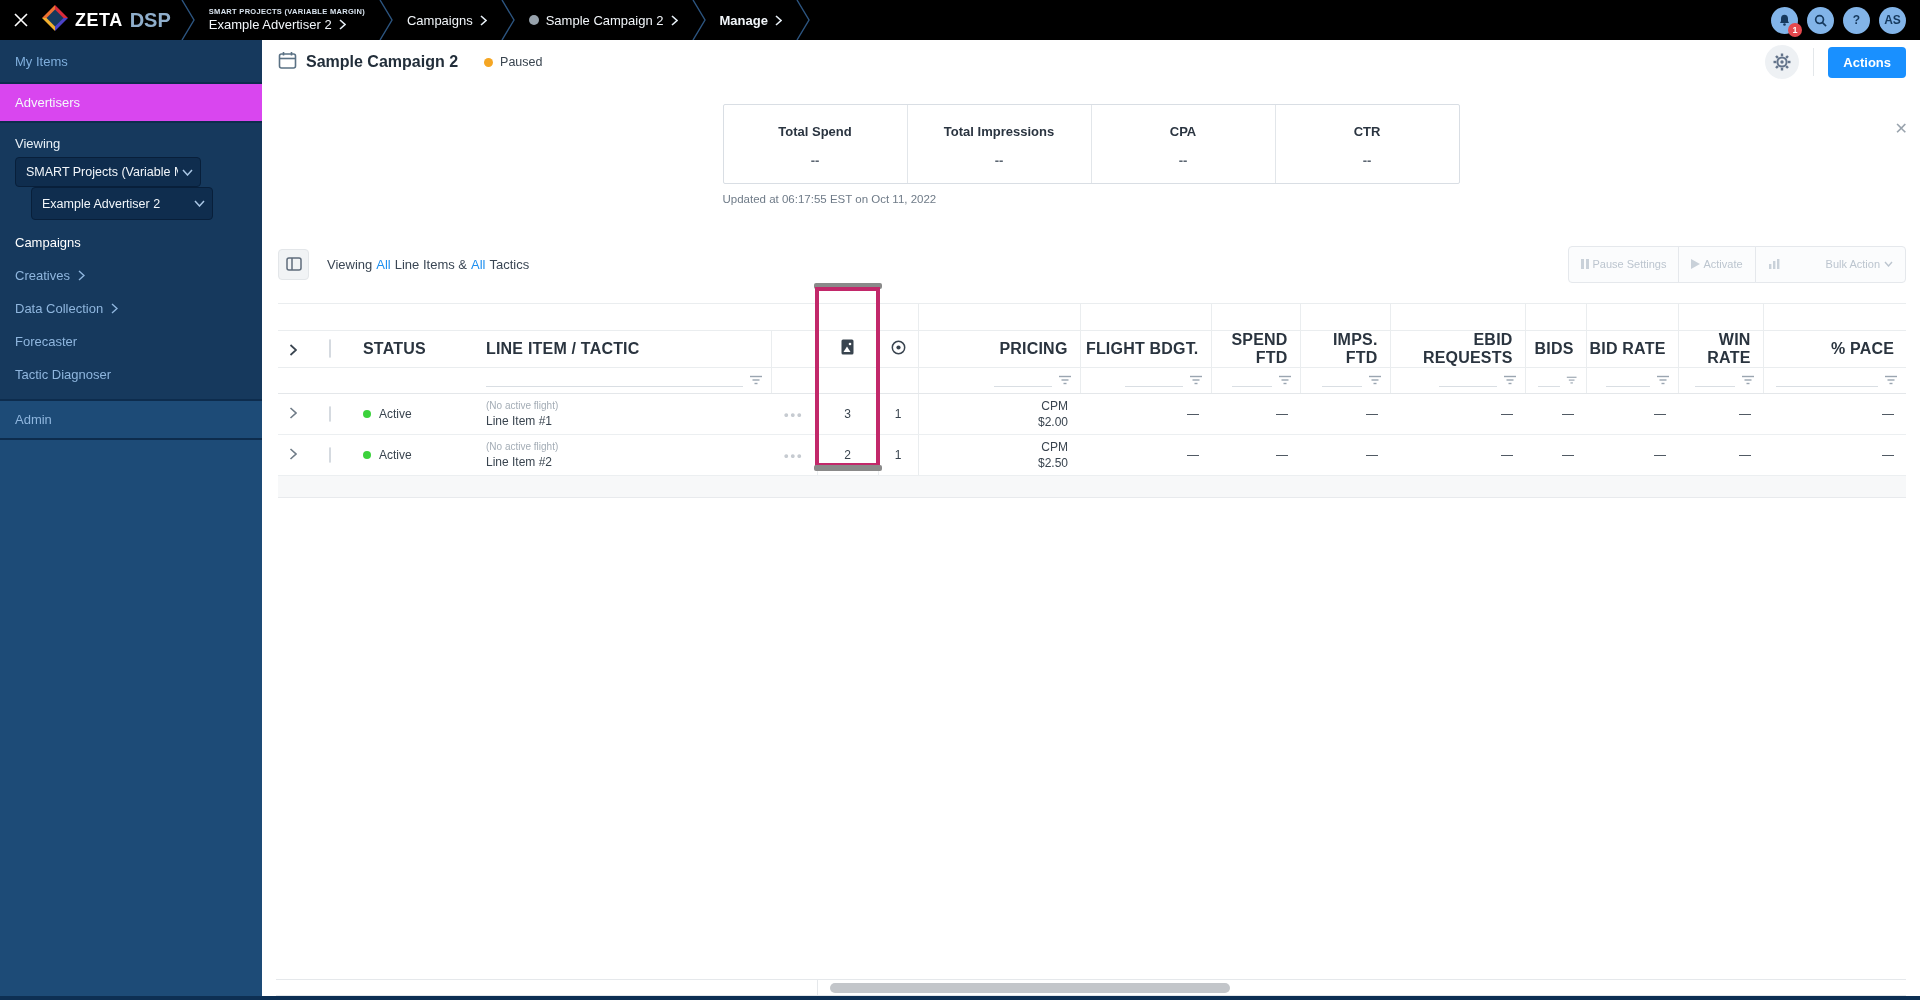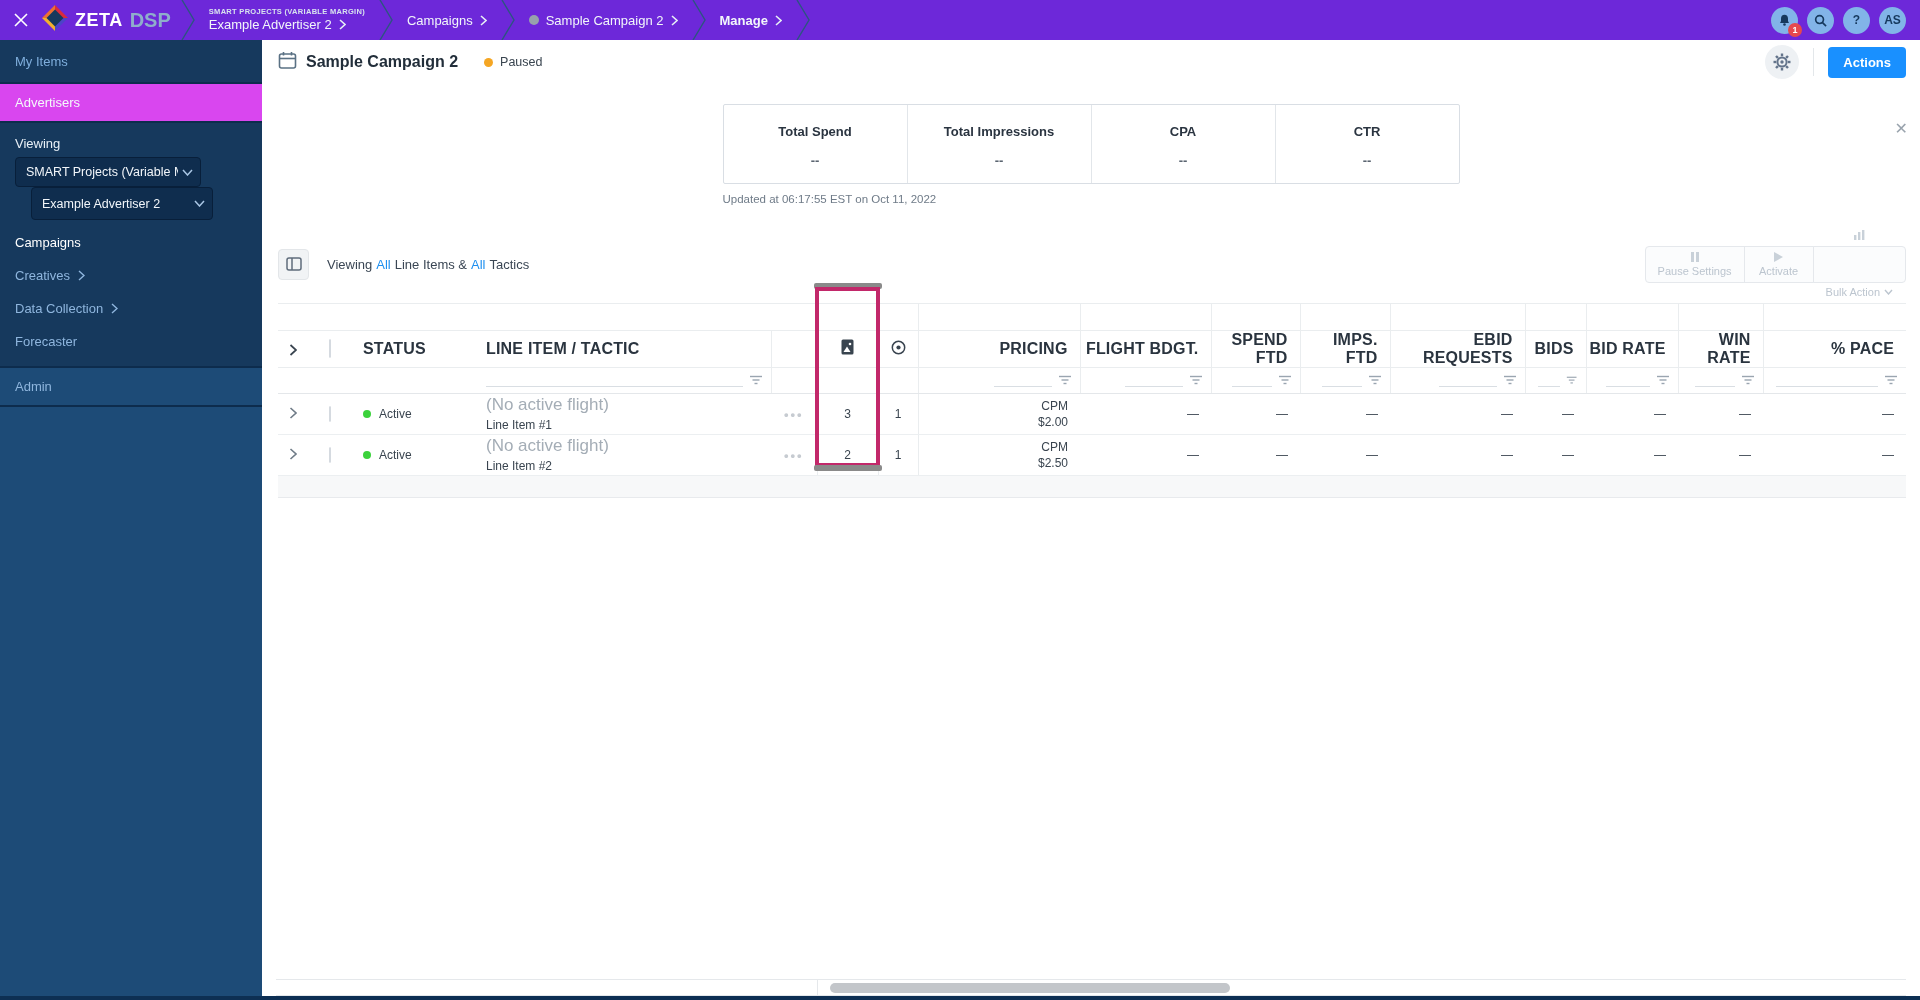--- a/index.html
+++ b/index.html
@@ -1,21 +1,21 @@
 <!DOCTYPE html>
 <html><head>
 <meta charset="utf-8">
 <style>
   * { margin:0; padding:0; box-sizing:border-box; }
   html,body { width:1920px; height:1000px; }
   body { font-family:"Liberation Sans", sans-serif; background:#0D2F53; }
   .app { position:relative; width:1920px; height:1000px; overflow:hidden; }
 
   
-  .topbar { position:absolute; top:0; left:0; right:0; height:40px; background:#6d28d9; display:flex; align-items:center; color:#fff; z-index:5; }
+  .topbar { position:absolute; top:0; left:0; right:0; height:40px; background:#000000; display:flex; align-items:center; color:#fff; z-index:5; }
   .tb-close { width:42px; display:flex; justify-content:center; align-items:center; cursor:pointer; }
   .tb-close svg { display:block; }
   .logo { display:flex; align-items:center; gap:7px; margin-right:10px; }
   .logo-brand { font-size:18px; font-weight:bold; letter-spacing:.5px; }
   .logo-product { font-size:20px; font-weight:bold; color:#8FAECB; }
   .crumb-sep { display:block; }
   .crumbs { display:flex; align-items:center; height:40px; }
   .crumb { display:flex; align-items:center; padding:0 14px; gap:7px; font-size:13px; color:#F2F6FA; white-space:nowrap; cursor:pointer; }
   .crumb-2line { display:flex; flex-direction:column; line-height:1.25; }
   .crumb-super { font-size:7.5px; font-weight:bold; letter-spacing:.3px; color:#D8E3EE; }
@@ -62,21 +62,21 @@
   .stat-label { font-size:13px; font-weight:bold; color:#2A3440; }
   .stat-value { font-size:13px; font-weight:bold; color:#5A6470; margin-top:14px; }
   .stats-updated { width:737px; margin:9px auto 0; font-size:11.5px; color:#6F7B88; }
   .stats-close { position:absolute; top:17px; right:12px; font-size:16px; color:#99A3AD; cursor:pointer; line-height:1; }
 
   .toolbar { height:40px; display:flex; align-items:center; padding:0 14px 0 16px; gap:18px; }
   .grid-btn { width:31px; height:31px; background:#F1F3F5; border:1px solid #E3E6E9; border-radius:4px; display:flex; align-items:center; justify-content:center; cursor:pointer; }
   .viewing { display:flex; gap:4px; font-size:13px; color:#3A4654; }
   .viewing .blue { color:#1D8FF0; cursor:pointer; }
   .tb-actions { margin-left:auto; display:flex; }
-  .dis-btn { display:flex; flex-direction:column; align-items:center; justify-content:center; gap:3px; min-width:70px; padding:4px 12px; height:37px; background:#FBFCFD; border:1px solid #E5E8EC; color:#BCC5CF; font-size:11px; cursor:default; }
+  .dis-btn { display:flex; flex-direction:row; align-items:center; justify-content:center; gap:3px; min-width:70px; padding:4px 12px; height:37px; background:#FBFCFD; border:1px solid #E5E8EC; color:#BCC5CF; font-size:11px; cursor:default; }
   .dis-btn + .dis-btn { margin-left:-1px; }
   .dis-btn:first-child { border-radius:4px 0 0 4px; }
   .dis-btn:last-child { border-radius:0 4px 4px 0;gap:45px; }
   .dis-ic { height:11px; display:flex; align-items:center; gap:2px; }
   .pause-bar { width:3px; height:10px; background:#C9D1D9; }
   .play-tri { width:0; height:0; border-left:9px solid #C9D1D9; border-top:5px solid transparent; border-bottom:5px solid transparent; }
   .dis-lab { display:flex; align-items:center; gap:4px; white-space:nowrap; }
 
   
   .table-wrap { margin:19px 14px 0 16px; }
@@ -86,21 +86,21 @@
   .row-filter td { height:26px; border-bottom:1px solid #E4E7EA; }
   .row-data td { height:41px; border-bottom:1px solid #ECEFF1; font-size:12px; color:#39444F; }
   .vb { border-left:1px solid #EAEDEF; }
   td.al { text-align:left; padding-left:12px; }
   td.ar { text-align:right; padding-right:12px; }
   td.ac { text-align:center; }
   .expand-cell svg { display:inline-block; vertical-align:middle; }
   .cb { width:15px; height:15px; border:1px solid #D5DAE0; border-radius:3px; background:#fff; margin:0 auto; cursor:pointer; }
   .status-wrap { display:flex; align-items:center; gap:8px; padding-left:12px; }
   .green-dot { width:8px; height:8px; border-radius:50%; background:#3BD23B; }
-  .li-note { font-size:17px; color:#A4ADB6; line-height:1.35; }
+  .li-note { font-size:10px; color:#A4ADB6; line-height:1.35; }
   .li-name { font-size:12px; color:#39444F; line-height:1.35; }
   .dots { color:#C6CBD1; font-size:13px; font-weight:bold; letter-spacing:2px; }
   .price-wrap { line-height:1.35; }
   .filter-cell { display:flex; align-items:center; justify-content:flex-end; padding:0 8px 0 12px; gap:6px; }
   .f-line { border-bottom:1px solid #D9DEE3; height:13px; width:58px; }
   .f-line.grow { flex:1; width:auto; }
   .after-band { width:1628px; height:22px; background:#F7F8F9; border-bottom:1px solid #E8EAED; }
 
   
   .hscroll { position:absolute; left:14px; right:14px; bottom:0; height:17px; background:#fff; border-top:1px solid #E5E8EB; border-bottom:1px solid #E5E8EB; }
@@ -237,20 +237,23 @@
           </svg>
       </div>
       <div class="sb-nav-item">
         <span>Data Collection</span>
         <svg width="7" height="11" viewBox="0 0 7 11">
             <polyline points="1,1 6,5.5 1,10" fill="none" stroke="#8FB6DE" stroke-width="1.4"></polyline>
           </svg>
       </div>
       <div class="sb-nav-item">
         <span>Forecaster</span>
+      </div>
+      <div class="sb-nav-item">
+        <span>Tactic Diagnoser</span>
       </div>
     </div>
     <div class="sb-lower">
       <div class="sb-admin">Admin</div>
     </div>
   </div>
 
   <div class="content">
 
     <div class="page-head">

